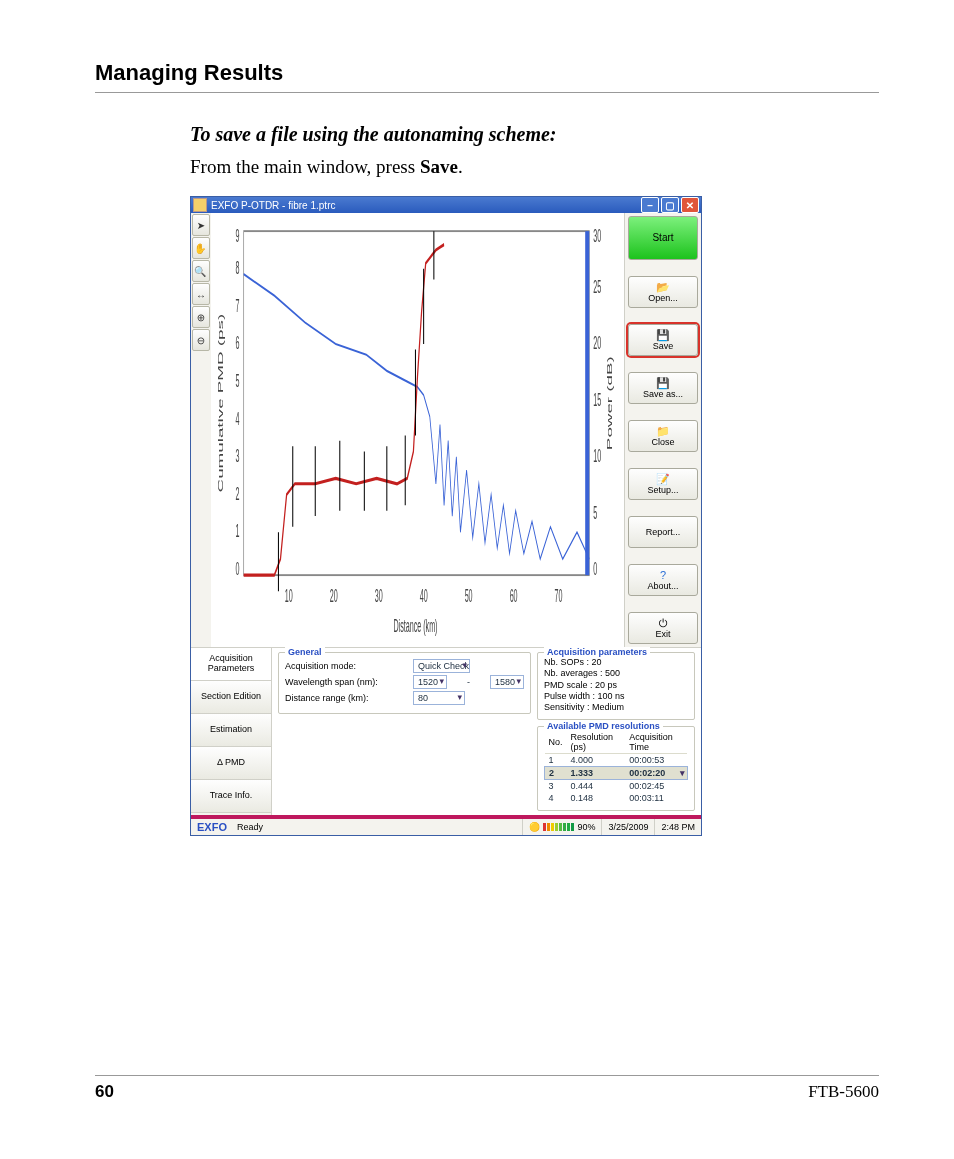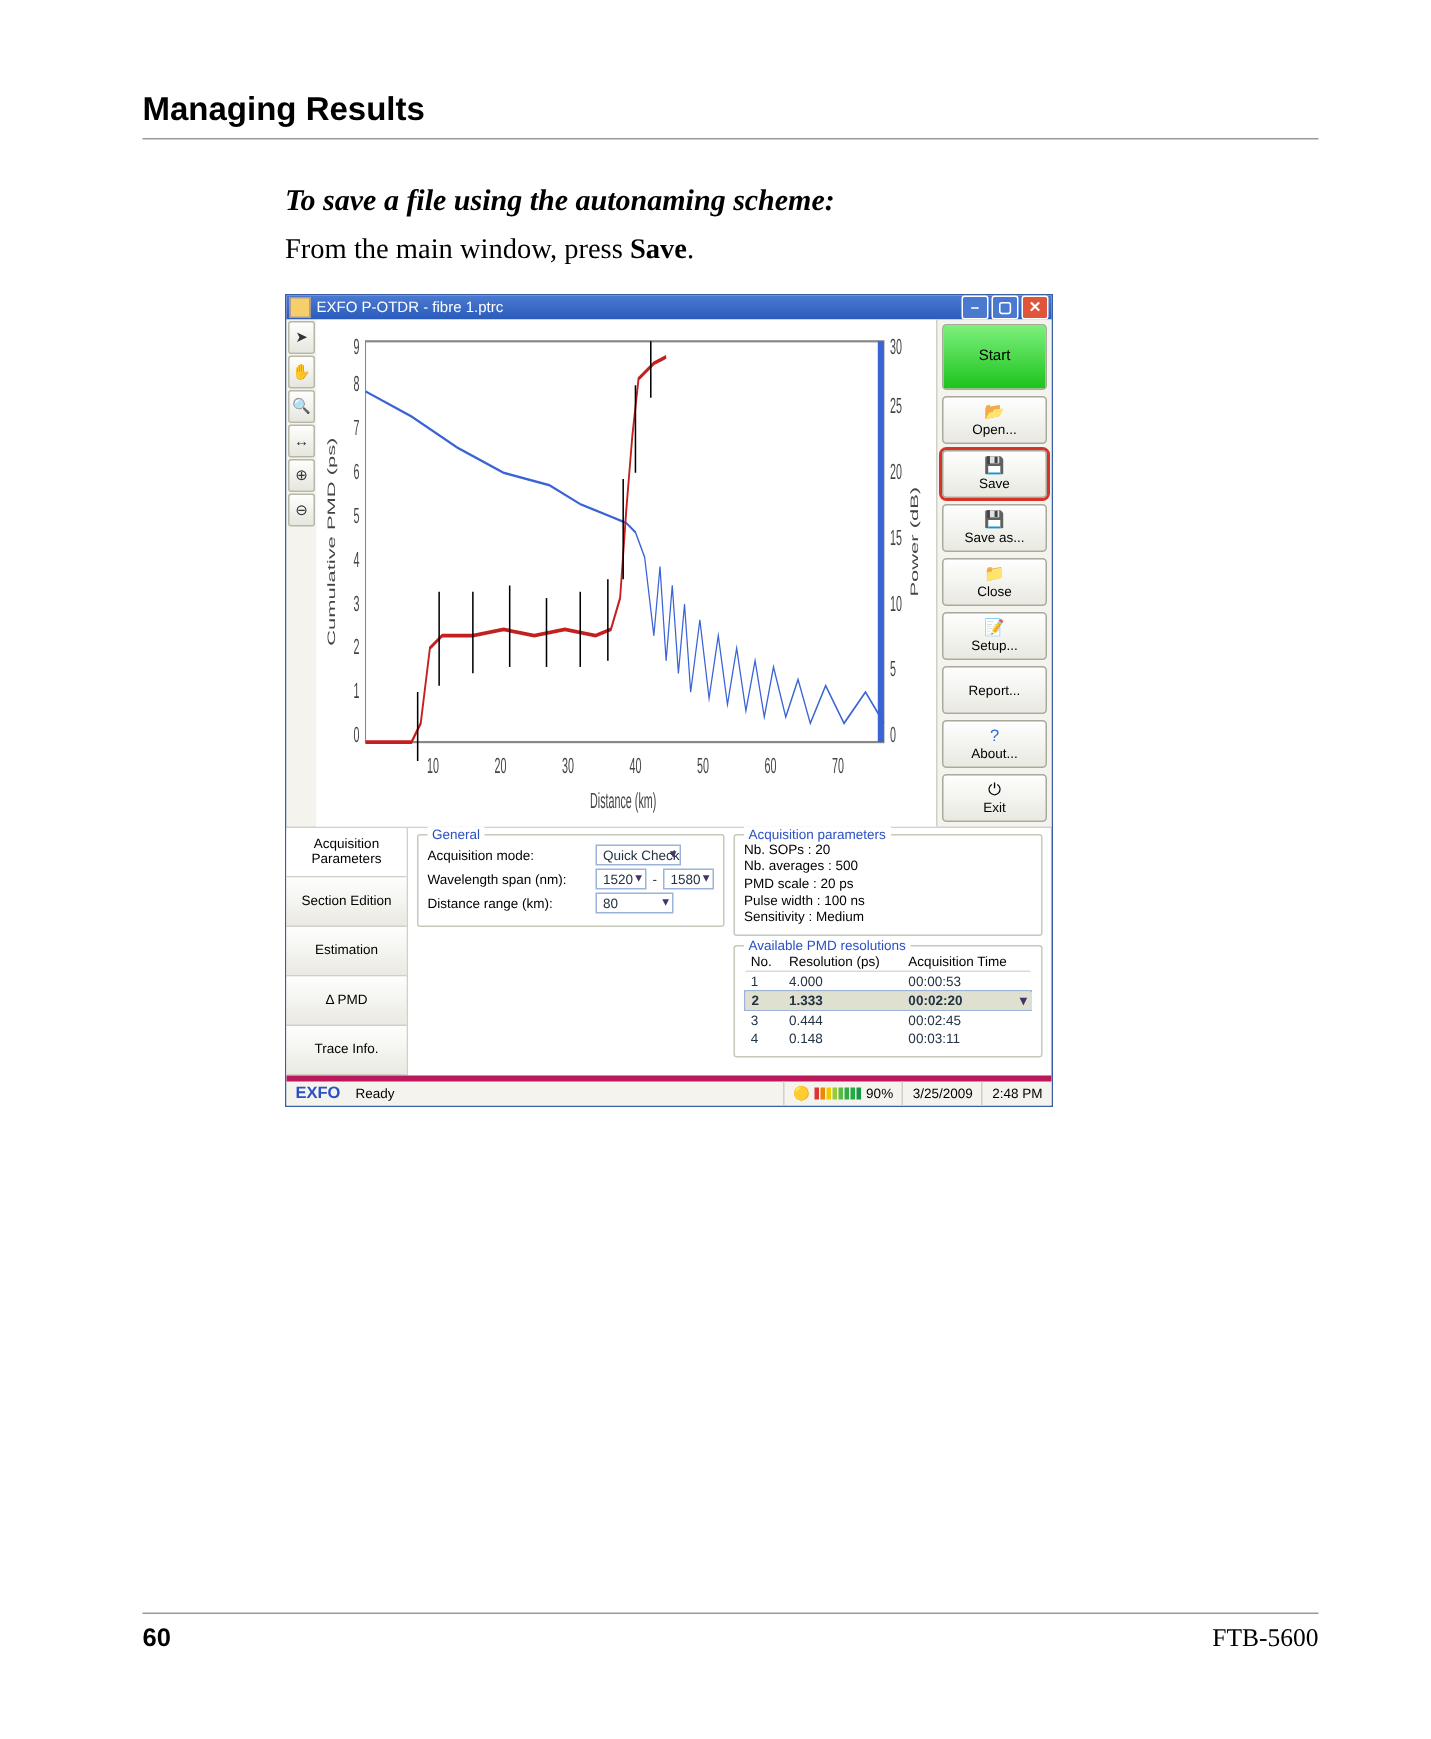--- a/index.html
+++ b/index.html
@@ -19,35 +19,35 @@
   .winbtn{width:16px;height:14px;margin-left:2px;display:flex;align-items:center;justify-content:center;font-size:10px;font-weight:700;border:1px solid #fff;border-radius:2px}
   .winbtn.min,.winbtn.max{background:#4a7ad0}
   .winbtn.close{background:#e0553a;color:#fff}
   .client{display:flex;flex-direction:column}
   .upper{display:flex}
   .toolcol{width:18px;display:flex;flex-direction:column;gap:1px;padding:1px;background:#f4f3ee}
   .tbtn{width:16px;height:20px;background:linear-gradient(#fefefe,#e6e6de);border:1px solid #b7b7a7;border-radius:2px;display:flex;align-items:center;justify-content:center;font-size:10px;color:#333}
   .chartwrap{flex:1;position:relative;background:#fff}
   .chart{position:absolute;inset:2px 2px 2px 2px}
   .chart svg{width:100%;height:100%;display:block}
-  .rightcol{width:70px;display:flex;flex-direction:column;gap:4px;padding:3px;background:#f4f3ee;border-left:1px solid #d0d0c8}
+  .rightcol{width:70px;display:flex;flex-direction:column;gap:16px;padding:3px;background:#f4f3ee;border-left:1px solid #d0d0c8}
   .rbtn{height:30px;background:linear-gradient(#fefefe,#e9e9e1);border:1px solid #a9a99c;border-radius:3px;display:flex;flex-direction:column;align-items:center;justify-content:center;font-size:9px;line-height:1;gap:1px;color:#000}
   .rbtn.start{background:linear-gradient(#7cf07c,#1dc31d);height:42px;font-size:10px}
   .rbtn .ic{font-size:11px;line-height:1}
   .rbtn.save-hl{box-shadow:0 0 0 2px #d8332b}
   .lower{display:flex;border-top:1px solid #d0d0c8}
   .tabs{width:80px;display:flex;flex-direction:column;background:#f4f3ee;border-right:1px solid #d0d0c8}
   .tab{height:32px;border-bottom:1px solid #d0d0c8;display:flex;align-items:center;justify-content:center;text-align:center;font-size:9px;line-height:1.1;background:linear-gradient(#fefefe,#eaeae2)}
   .tab.active{background:#fff}
   .panels{flex:1;padding:4px 6px;font-size:9px;color:#234;display:flex;gap:6px}
   .fs{border:1px solid #c8c8bc;border-radius:2px;padding:4px 6px 6px;position:relative}
-  .fs .legend{position:absolute;top:-6px;left:6px;background:#fff;padding:0 3px;color:#2a50c3;font-weight:400;font-size:9px}
+  .fs .legend{position:absolute;top:-6px;left:6px;background:#fff;padding:0 3px;color:#2a50c3;font-weight:700;font-size:9px}
   .panels .left{flex:0 0 178px}
   .panels .right{flex:1;display:flex;flex-direction:column;gap:6px}
-  .row{display:flex;align-items:center;gap:4px;margin:2px 0;white-space:nowrap}
+  .row{display:flex;align-items:center;gap:20px;margin:2px 0;white-space:nowrap}
   .row label{flex:0 0 108px;color:#000}
   .sel{border:1px solid #9bb3da;padding:1px 0 1px 4px;background:#fff;position:relative;font-size:9px;min-width:46px}
   .sel::after{content:"▾";position:absolute;right:2px;top:0;color:#436}
   .kv{color:#000;margin:0;line-height:1.25}
   table.res{width:100%;border-collapse:collapse;font-size:9px}
   table.res th{color:#000;font-weight:400;text-align:left;padding:1px 4px;border-bottom:1px solid #dcdccd}
   table.res td{padding:1px 4px}
   table.res tr.sel{background:#e0e0d0;font-weight:700}
   .status{height:16px;border-top:4px solid #be185d;display:flex;align-items:center;font-size:9px;background:#f4f3ee}
   .status .brand{color:#2a50c3;font-weight:700;padding:0 6px;font-size:11px;font-family:Arial}

